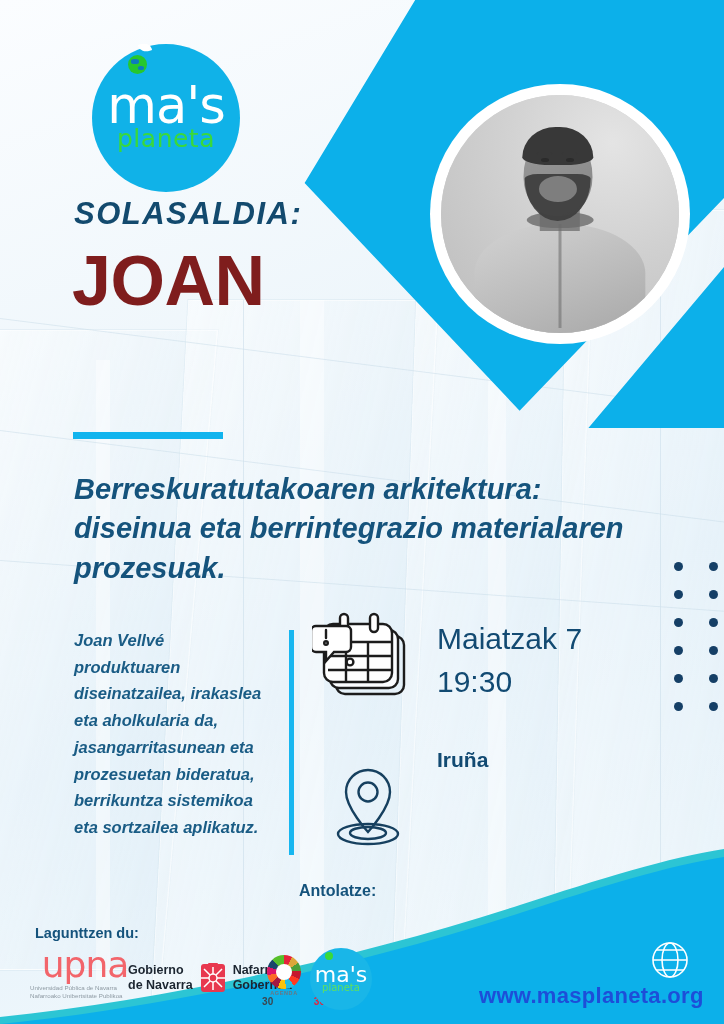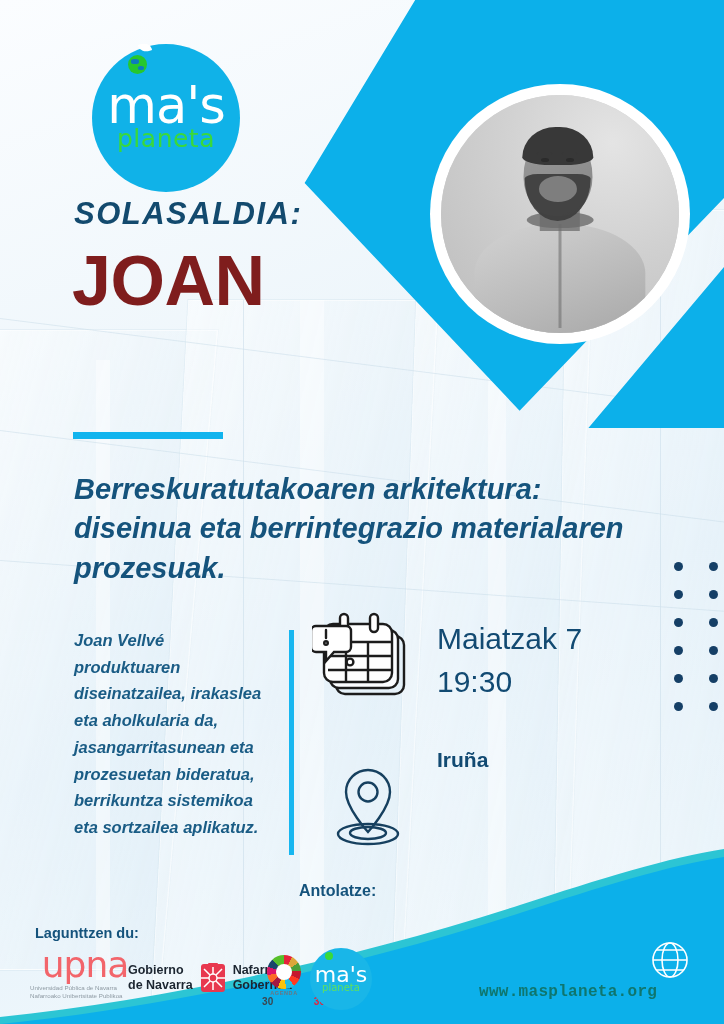--- a/index.html
+++ b/index.html
@@ -121,21 +121,21 @@
   .sdg-agenda{font-size:5.5px;color:#6b7680;font-weight:bold;letter-spacing:.6px;margin-top:1px;}
   .sdg-2030{font-size:10px;color:#3b4650;font-weight:bold;letter-spacing:.3px;}
   .sdg-2030 b{color:#e5243b;padding-left:40px;}
 
   .mini-logo{position:absolute;left:310px;top:948px;width:62px;height:62px;border-radius:50%;
     background:#19b6e8;display:flex;flex-direction:column;align-items:center;justify-content:center;}
   .mini-mas{position:relative;color:#fff;font-size:22px;line-height:.9;font-family:"DejaVu Sans",sans-serif;}
   .mini-globe{position:absolute;left:15px;top:4px;width:8px;height:8px;border-radius:50%;background:#3ad93a;}
   .mini-planeta{color:#5fe05f;font-size:10px;margin-top:-2px;font-family:"DejaVu Sans",sans-serif;}
 
-  .web{position:absolute;left:479px;top:983px;color:#0f766e;font-size:16px;font-weight:bold;letter-spacing:.3px;font-family:Liberation Mono, monospace;}
+  .web{position:absolute;left:479px;top:983px;color:#1d4ed8;font-size:22px;font-weight:bold;letter-spacing:.3px;}
   .globe-icon{position:absolute;left:648px;top:938px;width:44px;height:44px;}
 </style>
 </head>
 <body>
 
 <div class="poster">
 
   <div class="bg-base"></div>
   <div class="bg-glass">
     <div class="pane" style="left:-40px;top:330px;width:230px;height:640px;transform:skewX(-5deg);"></div>

